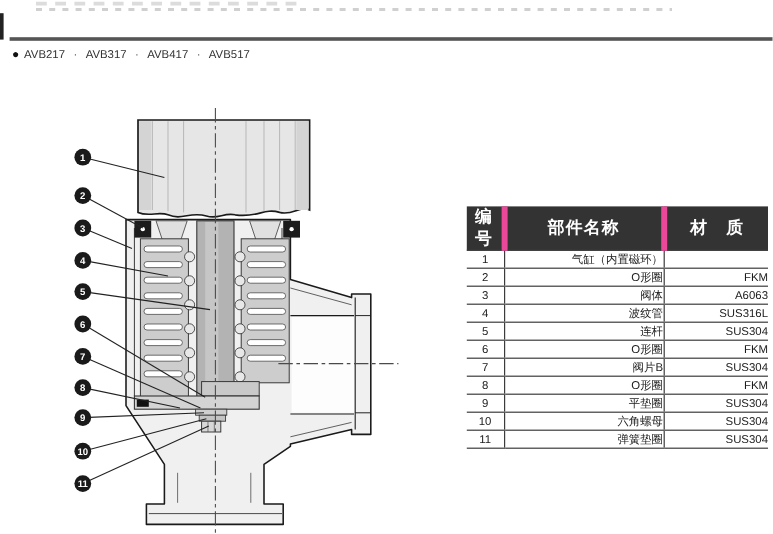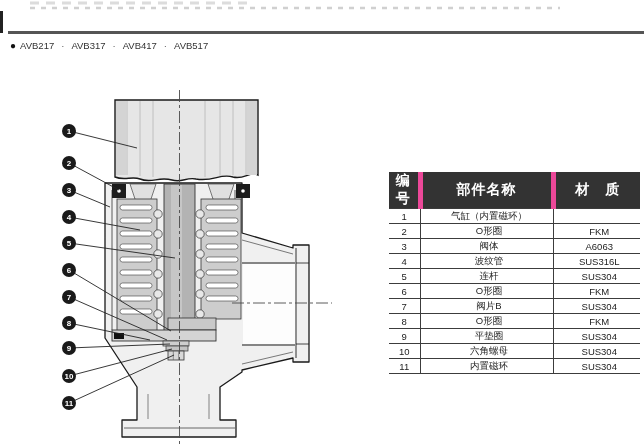--- a/index.html
+++ b/index.html
@@ -35,21 +35,21 @@
   .parts-table {
     position:absolute; left:389px; top:172px; width:251px;
     border-collapse:collapse; table-layout:fixed; font-size:9.5px; color:#1c1c1c;
   }
   .parts-table th {
     background:#333333; color:#ffffff; font-weight:bold; font-size:14px;
     height:17px; padding:0; text-align:center; letter-spacing:1px;
   }
   .parts-table th + th { border-left:5px solid #ec4899; }
   .parts-table td {
-    height:14px; padding:0 0 0 5px; text-align:center;
+    height:14px; padding:0 0 0 5px; text-align:right;
     border-bottom:1px solid #3c3c3c; white-space:nowrap; overflow:hidden;
   }
   .parts-table tbody tr:first-child td { border-top:1px solid #3c3c3c; }
   .parts-table td + td { border-left:1px solid #3c3c3c; }
   .parts-table td:first-child { text-align:center; padding:0; }
 </style>
 </head>
 <body>
 
 <div class="page">
@@ -254,19 +254,19 @@
           <td>平垫圈</td>
           <td>SUS304</td>
         </tr>
         <tr>
           <td>10</td>
           <td>六角螺母</td>
           <td>SUS304</td>
         </tr>
         <tr>
           <td>11</td>
-          <td>内置磁环</td>
+          <td>弹簧垫圈</td>
           <td>SUS304</td>
         </tr>
       </tbody>
   </table>
 
 </div>
 
 </body></html>

